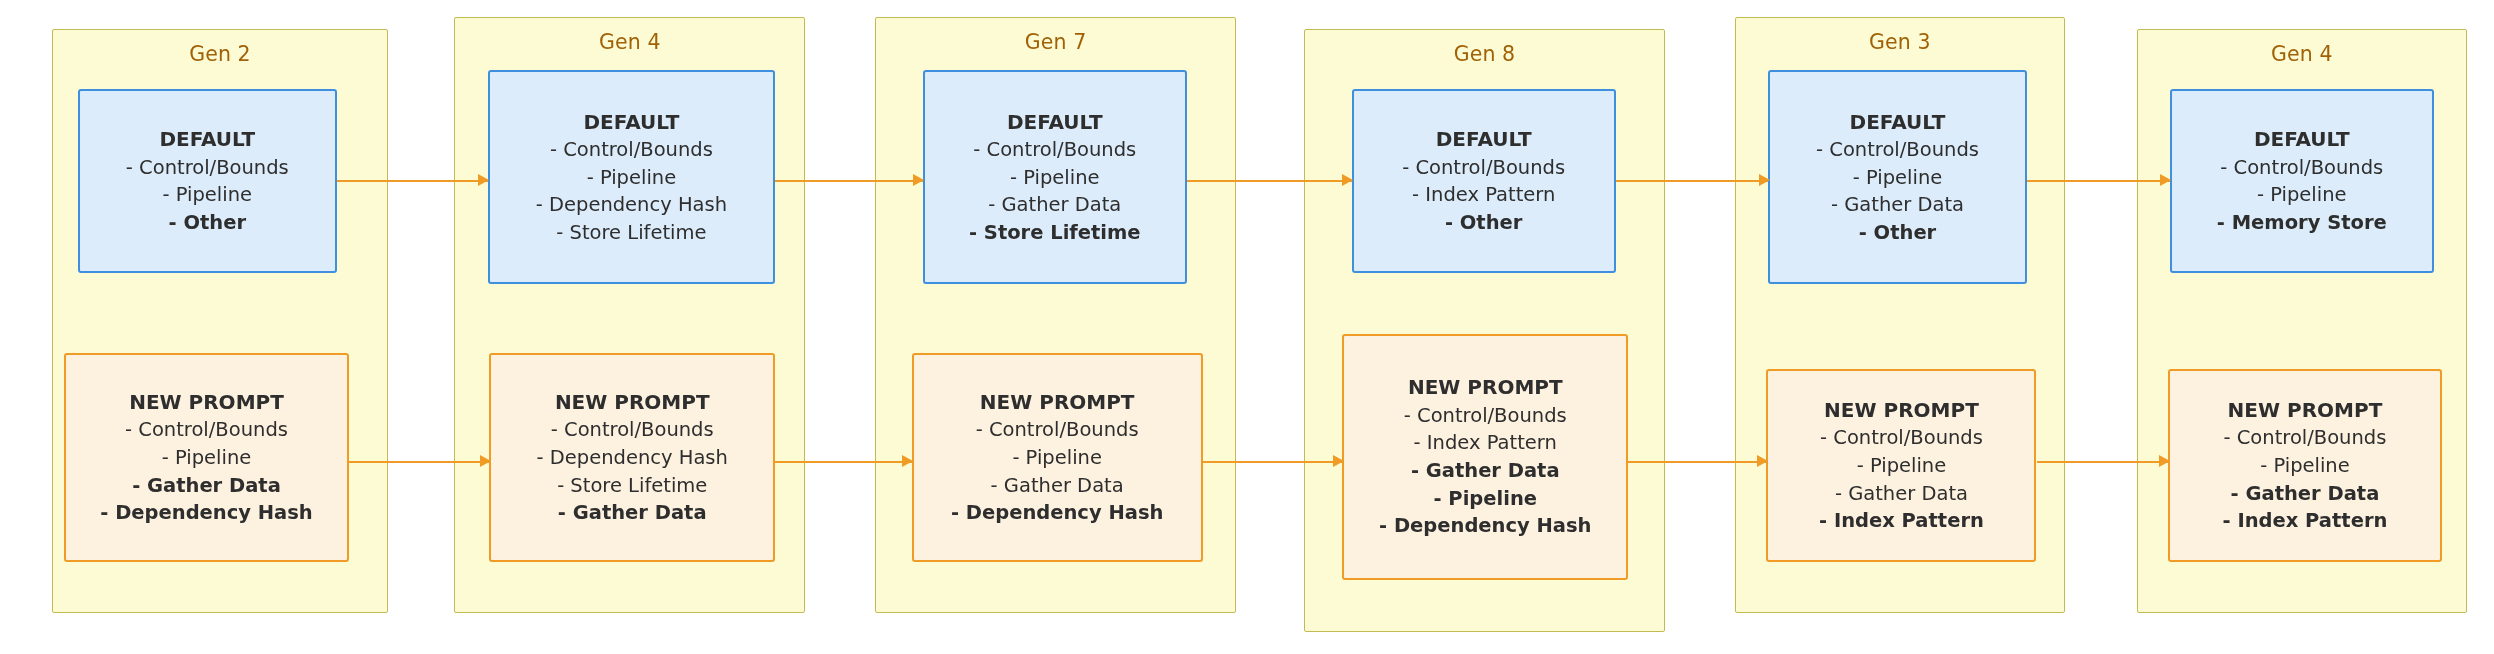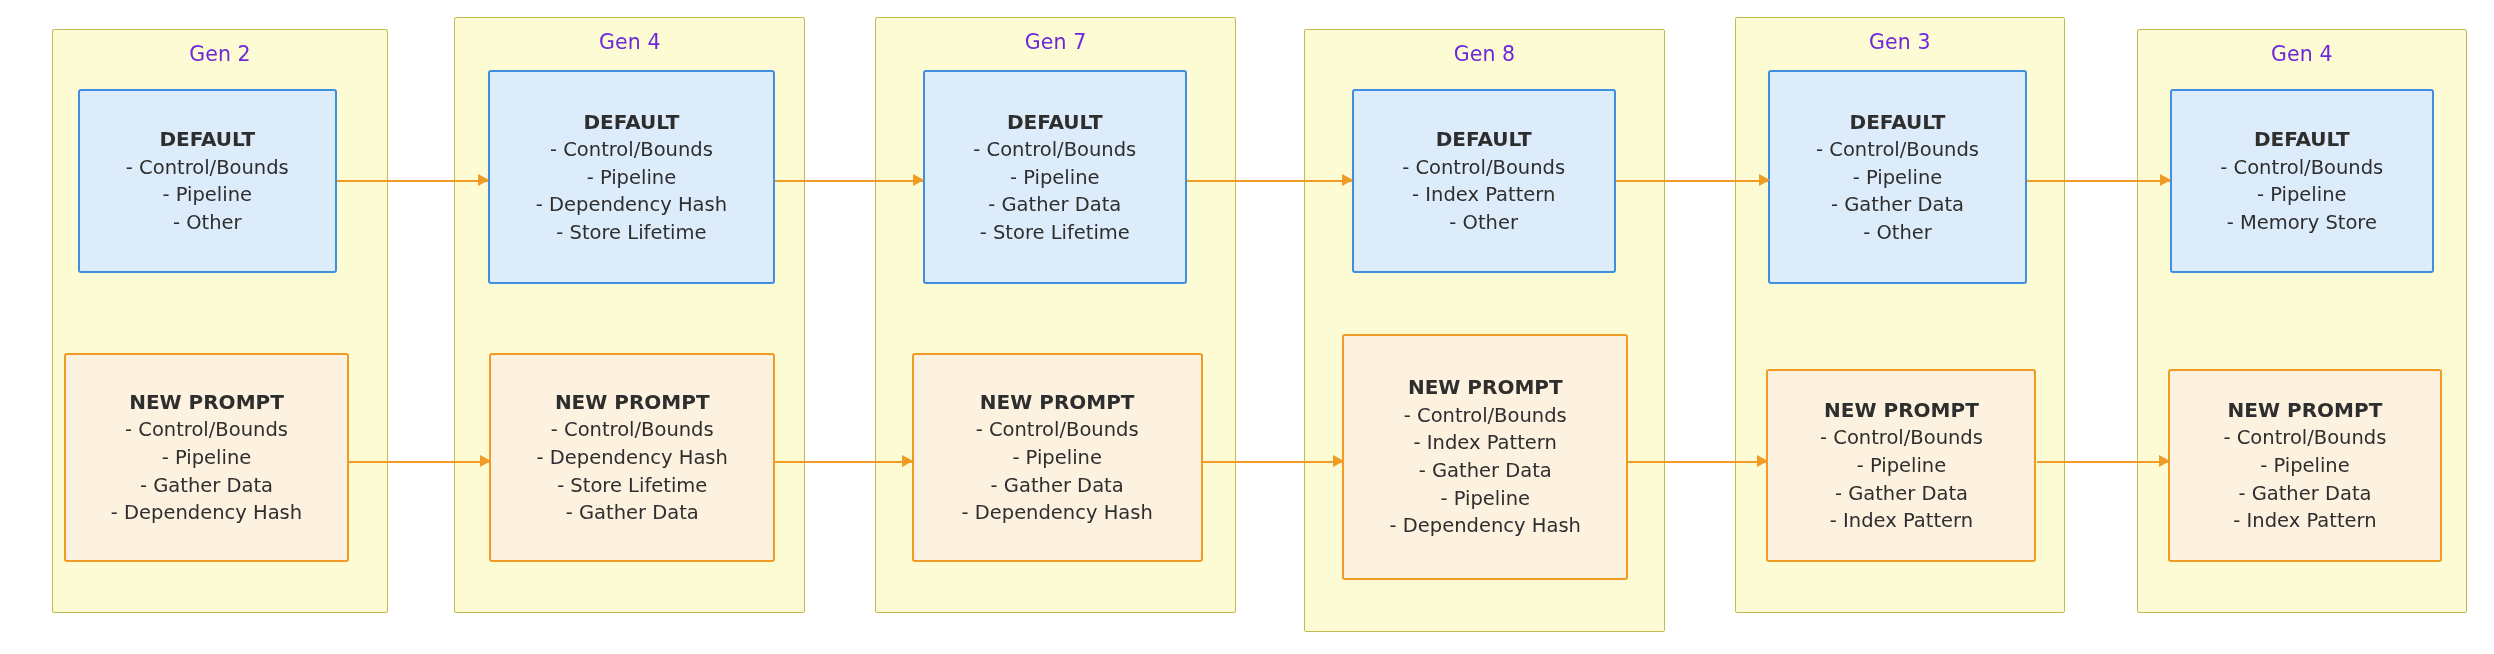--- a/index.html
+++ b/index.html
@@ -19,21 +19,21 @@
     position: absolute;
     background: #fdfbd4;
     border: 1.6px solid #c2bb54;
     border-radius: 2px;
   }
   .gen-title {
     position: absolute;
     top: 12px; left: 0; right: 0;
     text-align: center;
     font-size: 20.5px;
-    color: #6d28d9;
+    color: #a16207;
     letter-spacing: 0.1px;
     white-space: nowrap;
   }
   .node {
     position: absolute;
     border-radius: 3px;
     display: flex;
     flex-direction: column;
     align-items: center;
     justify-content: center;
@@ -54,21 +54,21 @@
     color: #2e2e2e;
     line-height: 1.42;
     white-space: nowrap;
   }
   .node-item {
     font-size: 19.5px;
     color: #2e2e2e;
     line-height: 1.42;
     white-space: nowrap;
   }
-  .node-item.bold { font-weight: normal; }
+  .node-item.bold { font-weight: bold; }
 
   .edge {
     position: absolute;
     height: 2.2px;
     background: #ef9b25;
   }
   .edge-head {
     position: absolute;
     width: 0; height: 0;
     border-top: 6.5px solid transparent;

